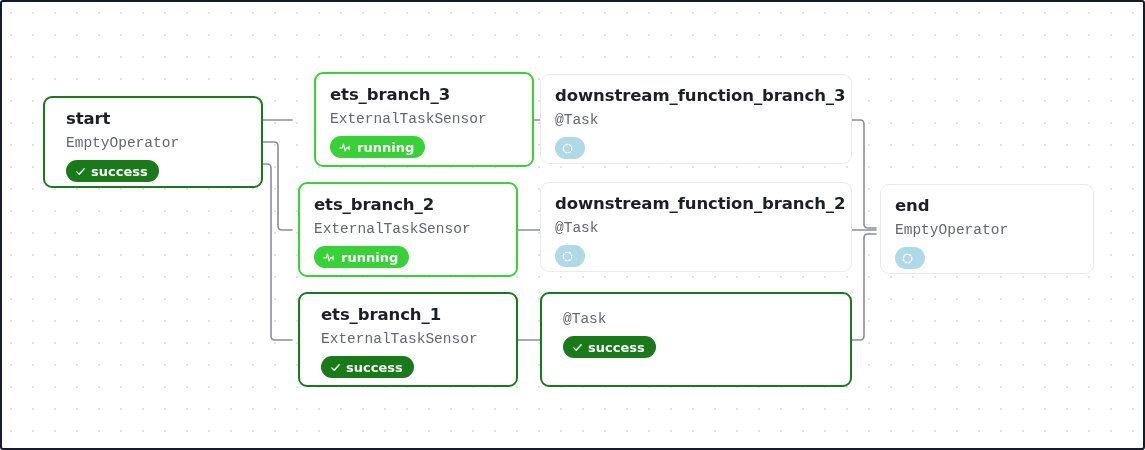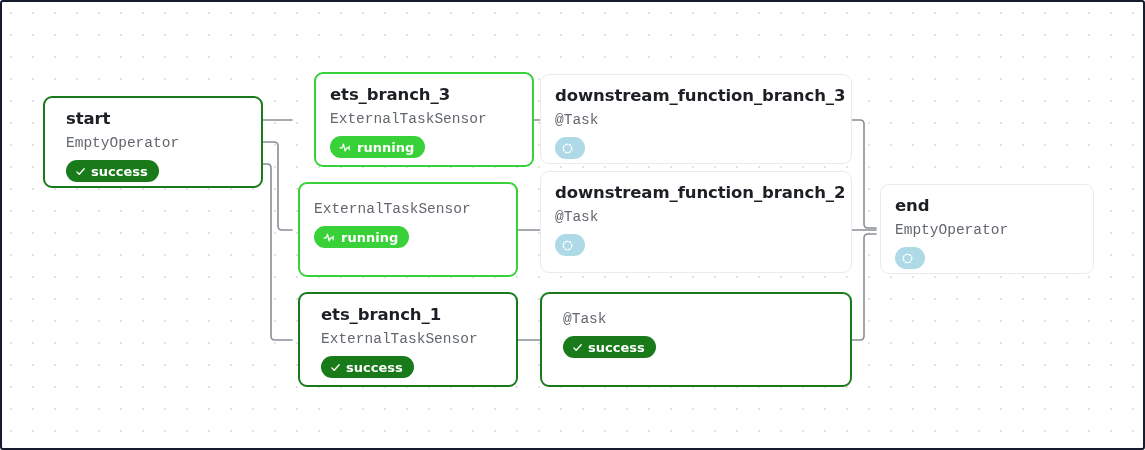--- a/index.html
+++ b/index.html
@@ -103,21 +103,21 @@
     flex: 0 0 auto;
   }
   .badge-label { display: inline-block; }
 
   
   #node-start                         { left: 41px;  top: 94px;  width: 220px; height: 92px; }
   #node-ets_branch_3                  { left: 296px; top: 70px;  width: 220px; height: 95px; margin-left: 16px; }
   #node-ets_branch_2                  { left: 296px; top: 180px; width: 220px; height: 95px; }
   #node-ets_branch_1                  { left: 296px; top: 290px; width: 220px; height: 95px; }
   #node-downstream_function_branch_3  { left: 538px; top: 72px;  width: 312px; height: 90px; }
-  #node-downstream_function_branch_2  { left: 538px; top: 169px; width: 312px; height: 102px; }
+  #node-downstream_function_branch_2  { left: 538px; top: 180px; width: 312px; height: 90px; }
   #node-downstream_function_branch_1  { left: 538px; top: 290px; width: 312px; height: 95px; }
   #node-end                           { left: 878px; top: 182px; width: 214px; height: 90px; }
 </style>
 </head>
 <body>
 
 <div id="canvas">
 
   <svg id="edge-layer" viewBox="0 0 1145 450" width="1145" height="450">
     <g fill="none" stroke="#8a8f96" stroke-width="1.6" stroke-linecap="round" stroke-linejoin="round">
@@ -153,20 +153,21 @@
       <span class="badge-icon">
         <svg width="13" height="11" viewBox="0 0 14 12">
             <path d="M1 6.5 L3.2 6.5 L4.8 2.4 L6.6 9.8 L8.1 6.5 L10 6.5 M11 4.6 L11 8.4" fill="none" stroke="#ffffff" stroke-width="1.35" stroke-linecap="round" stroke-linejoin="round"></path>
           </svg>
       </span>
       <span class="badge-label">running</span>
     </div>
   </div>
 
   <div class="node state-running" id="node-ets_branch_2">
+    <div class="node-title">ets_branch_2</div>
     <div class="node-subtitle">ExternalTaskSensor</div>
     <div class="badge badge-running">
       <span class="badge-icon">
         <svg width="13" height="11" viewBox="0 0 14 12">
             <path d="M1 6.5 L3.2 6.5 L4.8 2.4 L6.6 9.8 L8.1 6.5 L10 6.5 M11 4.6 L11 8.4" fill="none" stroke="#ffffff" stroke-width="1.35" stroke-linecap="round" stroke-linejoin="round"></path>
           </svg>
       </span>
       <span class="badge-label">running</span>
     </div>
   </div>

